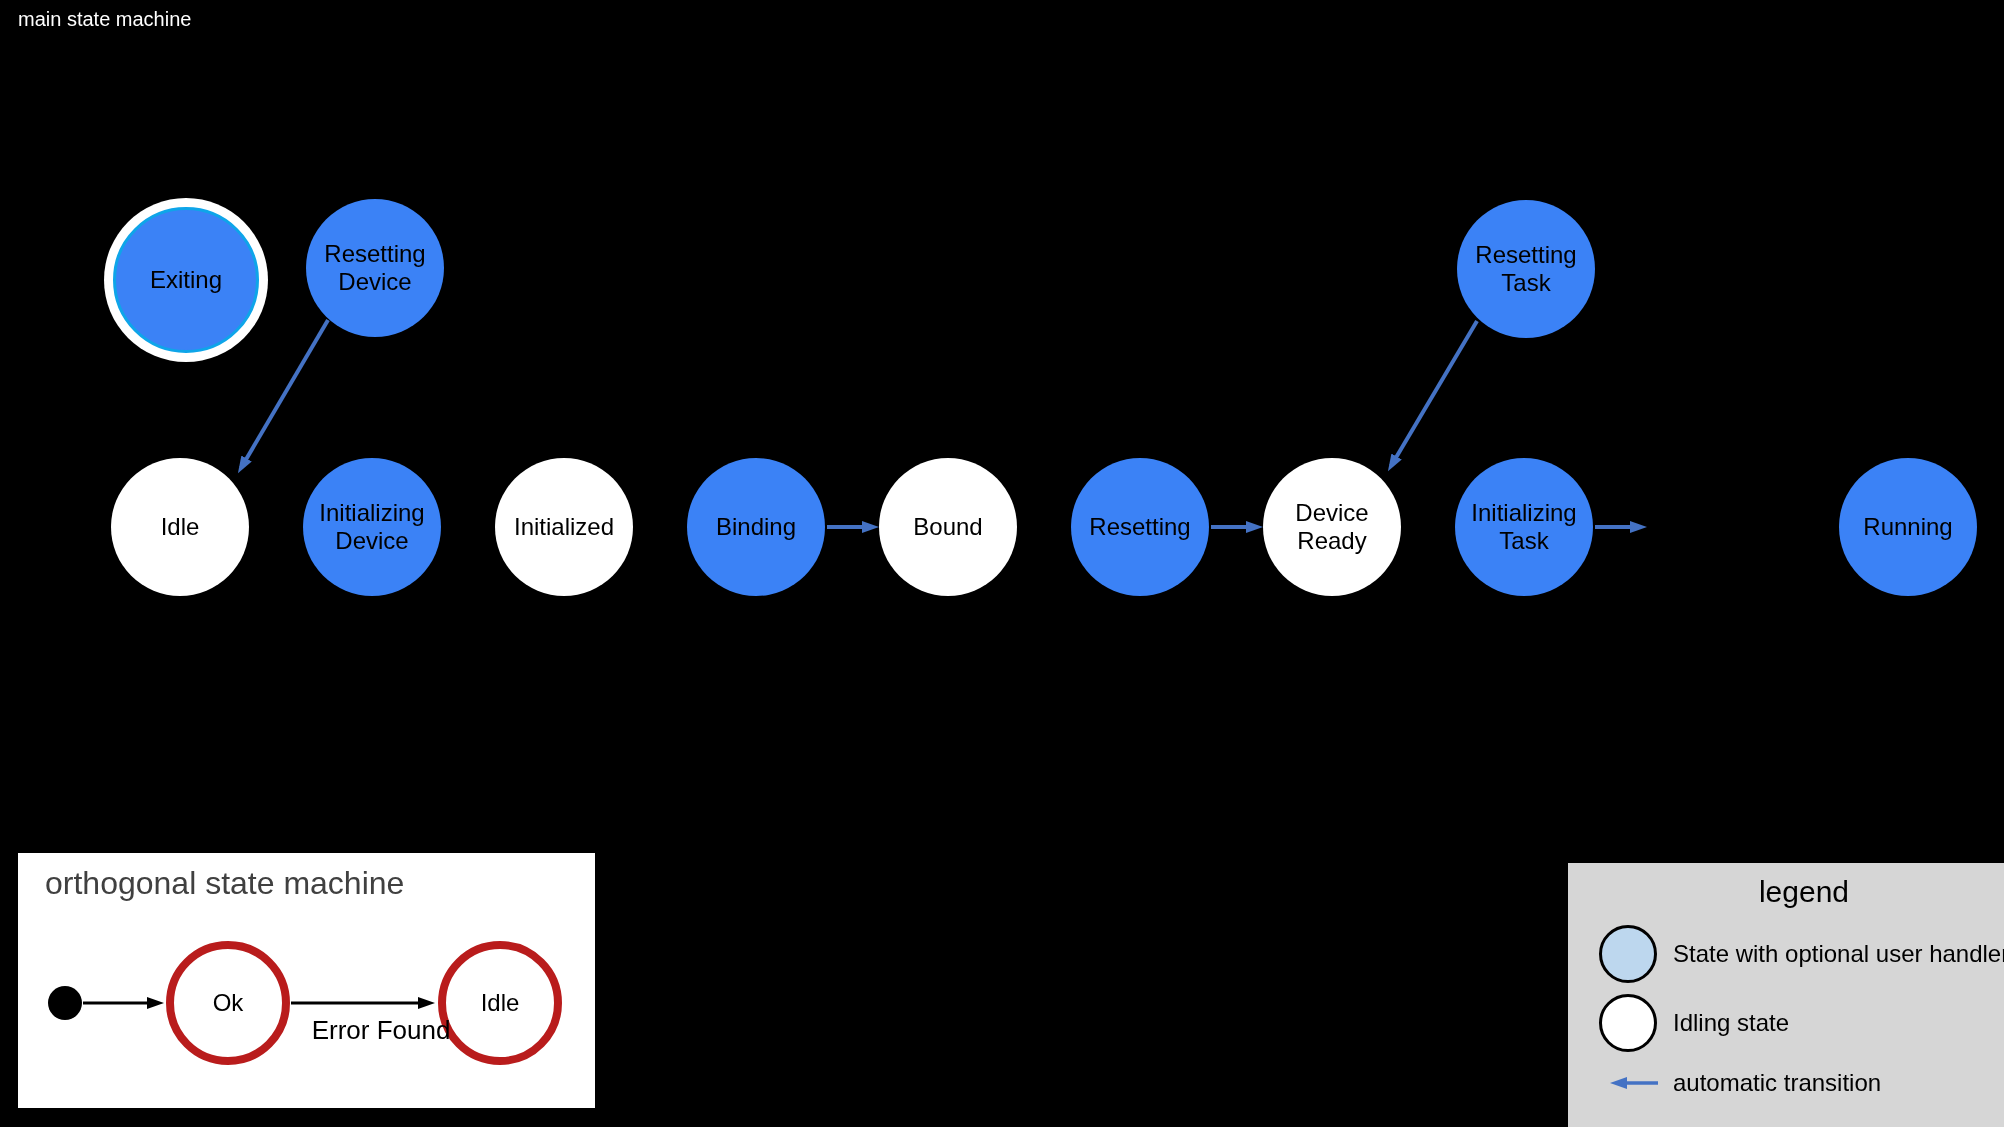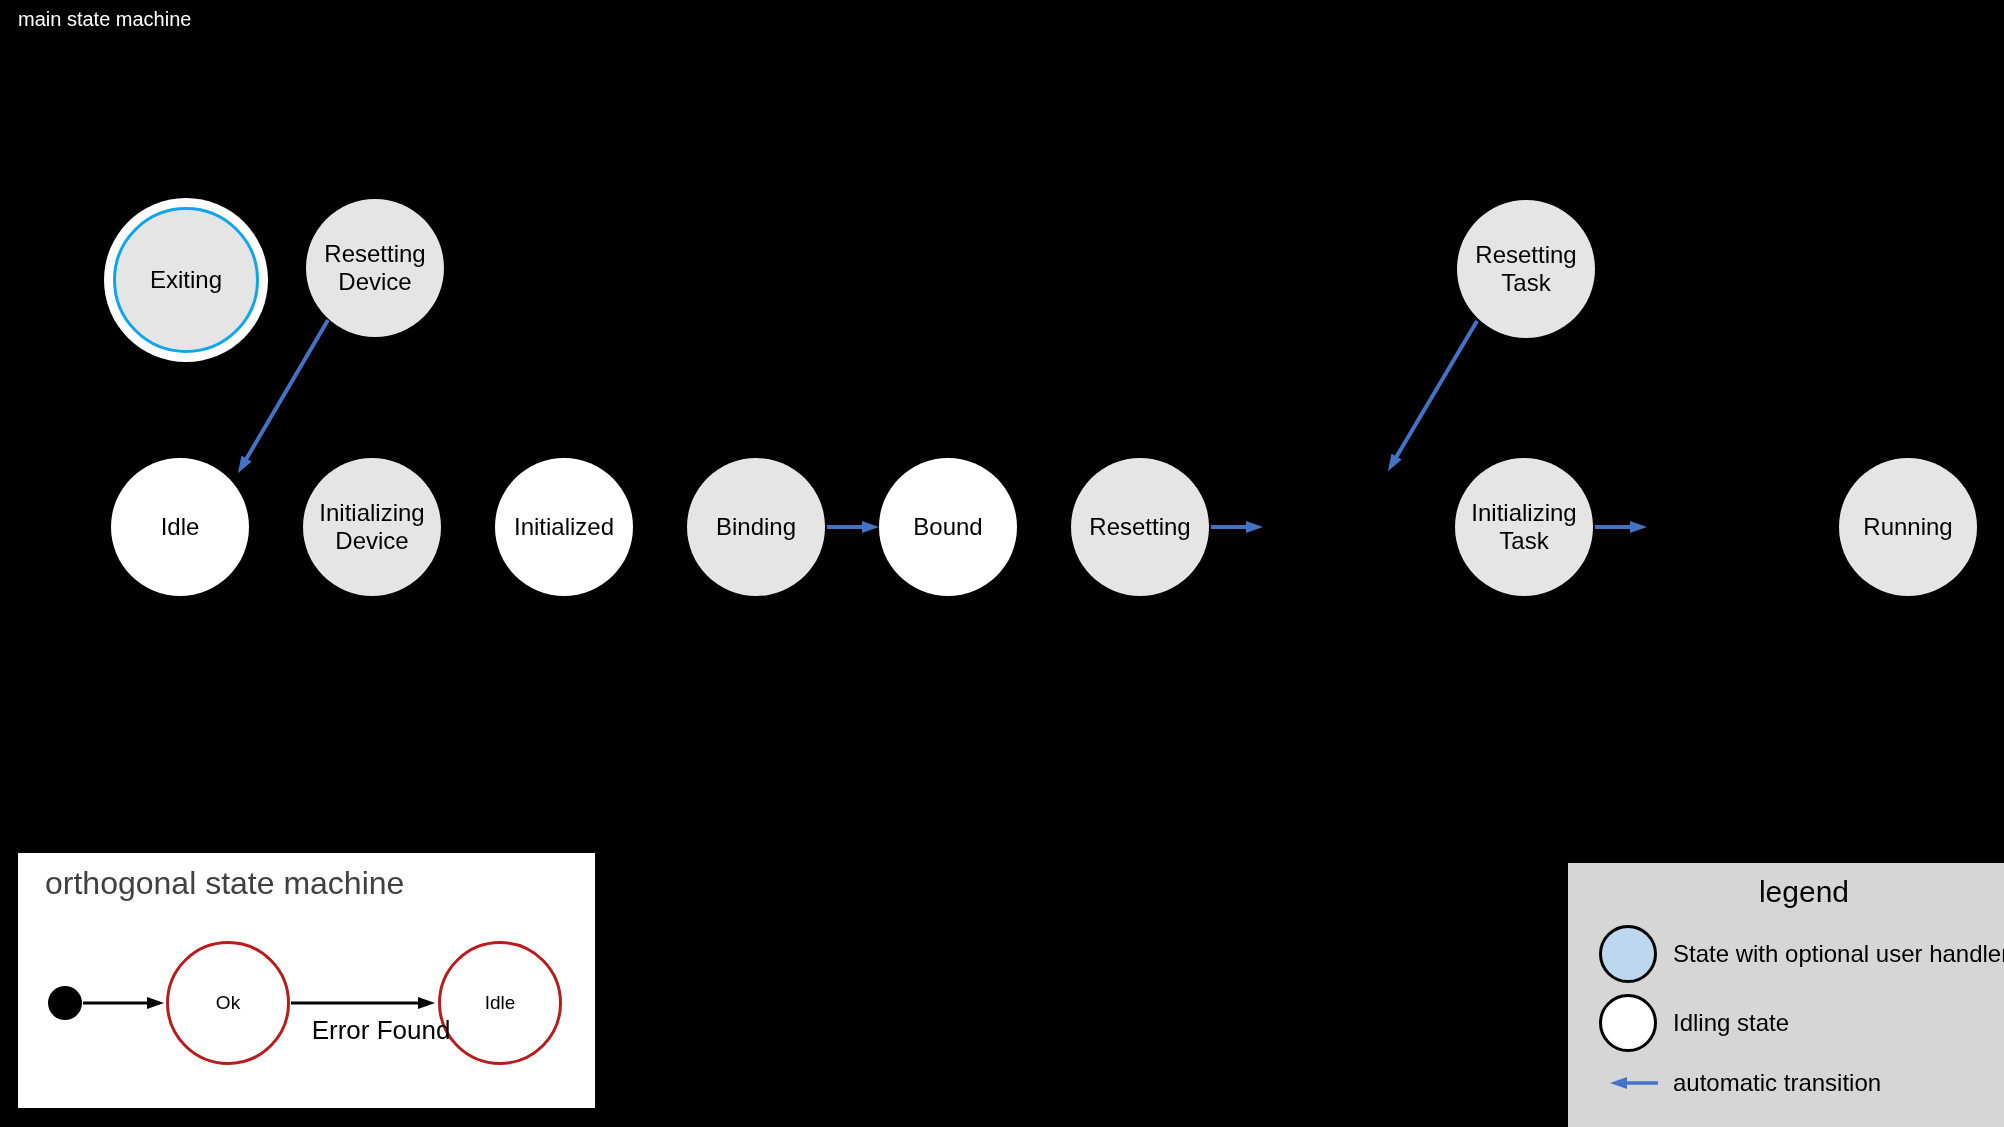--- a/index.html
+++ b/index.html
@@ -13,21 +13,21 @@
   }
   svg.overlay { position:absolute; left:0; top:0; z-index:2; pointer-events:none; }
 
   
   .state {
     position:absolute; border-radius:50%;
     display:flex; align-items:center; justify-content:center;
     text-align:center; color:#000; font-size:24px; line-height:1.17;
     z-index:3; box-sizing:border-box; padding:0 14px;
   }
-  .state.blue  { background:#e5e5e5; }
+  .state.blue  { background:#3b82f6; }
   .state.white { background:#ffffff; }
   .d138 { width:138px; height:138px; }
 
   .final-ring {
     position:absolute; width:164px; height:164px; border-radius:50%;
     background:#ffffff; z-index:3;
   }
   .final-ring .state {
     position:absolute; left:9px; top:9px; right:9px; bottom:9px;
     width:auto; height:auto; border:3px solid #0ea5e9;
@@ -41,23 +41,23 @@
   .ortho-title {
     position:absolute; left:27px; top:12px; margin:0;
     color:#404040; font-size:32px; font-weight:400;
   }
   .initial-dot {
     position:absolute; left:30px; top:133px; width:34px; height:34px;
     border-radius:50%; background:#000; z-index:3;
   }
   .ortho-state {
     position:absolute; width:124px; height:124px; border-radius:50%;
-    background:#fff; border:3px solid #b91c1c; box-sizing:border-box;
+    background:#fff; border:8px solid #b91c1c; box-sizing:border-box;
     display:flex; align-items:center; justify-content:center;
-    font-size:19px; color:#000; z-index:3;
+    font-size:24px; color:#000; z-index:3;
   }
   .transition-label {
     position:absolute; left:270px; top:162px; width:186px;
     text-align:center; font-size:26px; color:#000; z-index:3;
   }
 
   
   .legend-box {
     position:absolute; left:1568px; top:863px; width:472px; height:264px;
     background:#d6d6d6; z-index:1;
@@ -167,20 +167,23 @@
   </div>
 
   <div class="state white d138" style="left:879px; top:458px;">
     <span>Bound</span>
   </div>
 
   <div class="state blue d138" style="left:1071px; top:458px;">
     <span>Resetting</span>
   </div>
 
+  <div class="state white d138" style="left:1263px; top:458px;">
+    <span>Device Ready</span>
+  </div>
 
   <div class="state blue d138" style="left:1455px; top:458px;">
     <span>Initializing Task</span>
   </div>
 
 
   <div class="state blue d138" style="left:1839px; top:458px;">
     <span>Running</span>
   </div>
 

